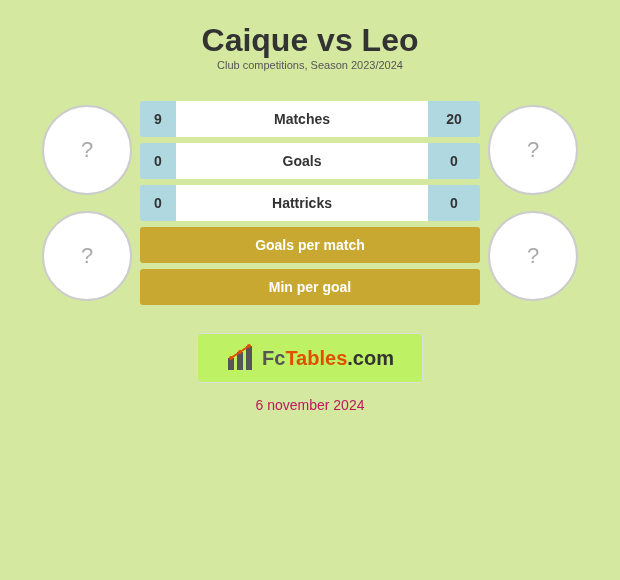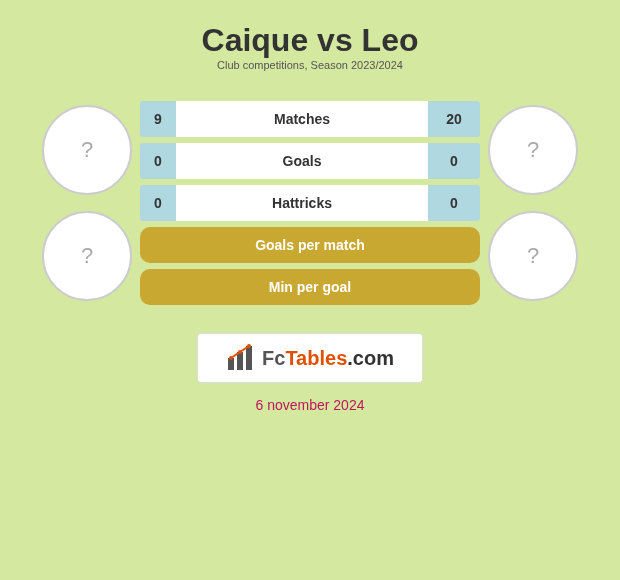--- a/index.html
+++ b/index.html
@@ -118,21 +118,21 @@
       color: #333;
       height: 100%;
       flex-shrink: 0;
     }
 
     .stat-row-gold {
       display: flex;
       flex-direction: row;
       align-items: center;
       height: 36px;
-      border-radius: 10px;
+      border-radius: 3px;
       overflow: hidden;
     }
 
     .stat-label-gold {
       flex: 1;
       background-color: #c8a830;
       display: flex;
       align-items: center;
       justify-content: center;
       font-size: 14px;
@@ -142,21 +142,21 @@
     }
 
     .logo-area {
       margin-top: 18px;
       display: flex;
       flex-direction: column;
       align-items: center;
     }
 
     .logo-box {
-      background-color: #ffffff;
+      background-color: #bef264;
       border: 1px solid #ddd;
       border-radius: 4px;
       padding: 10px 28px;
       display: flex;
       align-items: center;
       gap: 8px;
     }
 
     .logo-icon {
       width: 28px;

